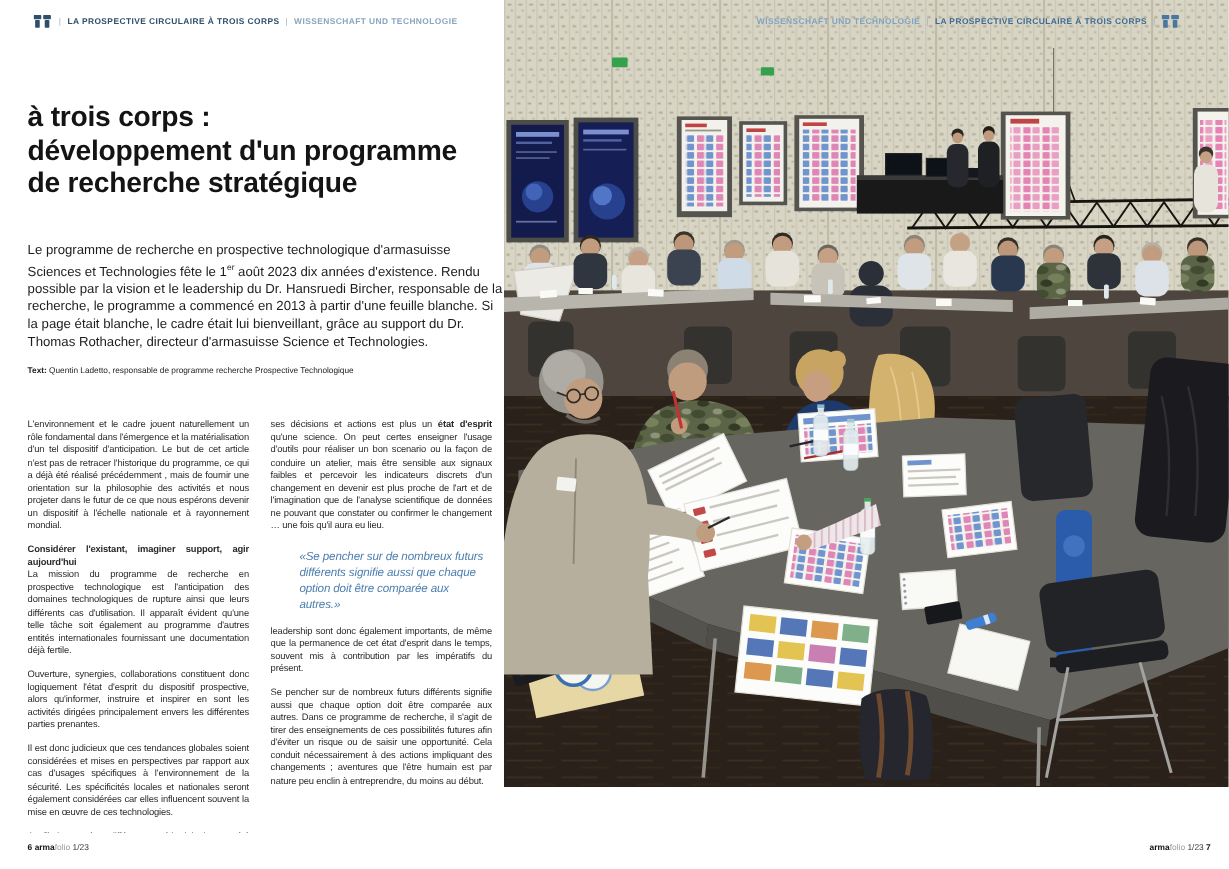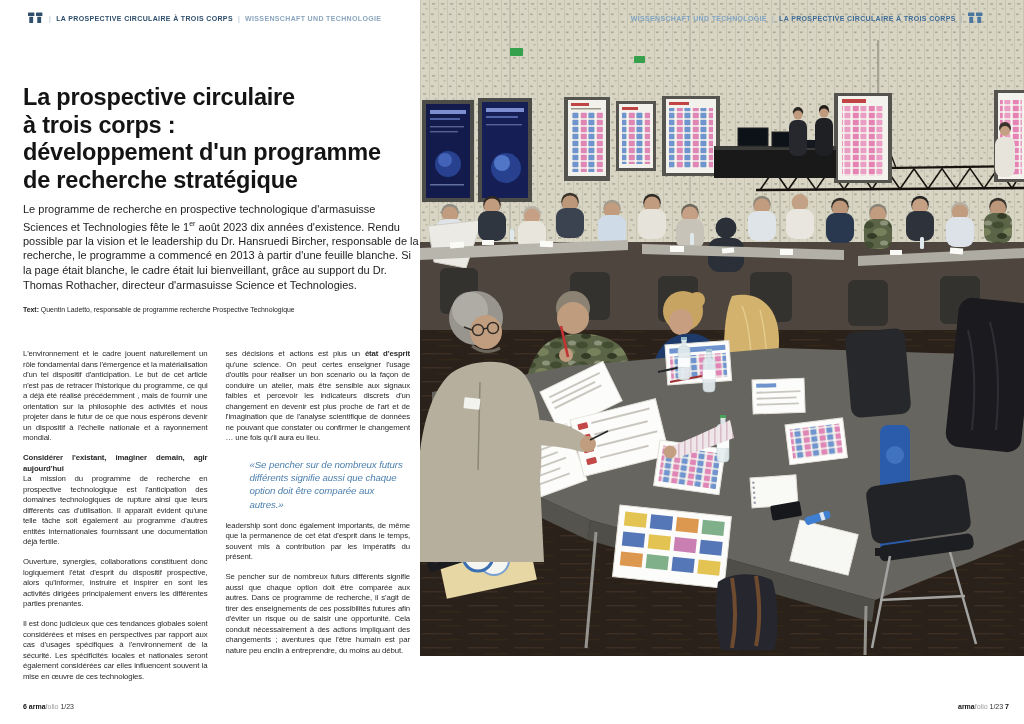--- a/index.html
+++ b/index.html
@@ -56,34 +56,33 @@
           <rect x="11.6" y="5.4" width="4.8" height="8" rx="0.8"></rect>
       </g>
     </svg>
     <span class="sep">|</span>
     <span class="fr">LA PROSPECTIVE CIRCULAIRE À TROIS CORPS</span>
     <span class="sep">|</span>
     <span class="de">WISSENSCHAFT UND TECHNOLOGIE</span>
   </div>
 
   <div class="title">
-    <div>La prospective circulaire</div>
     <div>à trois corps :</div>
     <div>développement d'un programme</div>
     <div>de recherche stratégique</div>
   </div>
 
   <div class="lead"><span>Le programme de recherche en prospective technologique d'armasuisse Sciences et Technologies fête le 1</span><sup>er</sup><span> août 2023 dix années d'existence. Rendu possible par la vision et le leadership du Dr. Hansruedi Bircher, responsable de la recherche, le programme a commencé en 2013 à partir d'une feuille blanche. Si la page était blanche, le cadre était lui bienveillant, grâce au support du Dr. Thomas Rothacher, directeur d'armasuisse Science et Technologies.</span></div>
 
   <div class="byline"><b>Text:</b><span> Quentin Ladetto, responsable de programme recherche Prospective Technologique</span></div>
 
   <div class="cols">
     <div class="col">
       <p>L'environnement et le cadre jouent naturellement un rôle fondamental dans l'émergence et la matérialisation d'un tel dispositif d'anticipation. Le but de cet article n'est pas de retracer l'historique du programme, ce qui a déjà été réalisé précédemment , mais de fournir une orientation sur la philosophie des activités et nous projeter dans le futur de ce que nous espérons devenir un dispositif à l'échelle nationale et à rayonnement mondial.</p>
-      <p class="subhead">Considérer l'existant, imaginer demain, agir aujourd'hui</p>
+      <p class="subhead">Considérer l'existant, imaginer support, agir aujourd'hui</p>
       <p>La mission du programme de recherche en prospective technologique est l'anticipation des domaines technologiques de rupture ainsi que leurs différents cas d'utilisation. Il apparaît évident qu'une telle tâche soit également au programme d'autres entités internationales fournissant une documentation déjà fertile.</p>
       <p>Ouverture, synergies, collaborations constituent donc logiquement l'état d'esprit du dispositif prospective, alors qu'informer, instruire et inspirer en sont les activités dirigées principalement envers les différentes parties prenantes.</p>
       <p>Il est donc judicieux que ces tendances globales soient considérées et mises en perspectives par rapport aux cas d'usages spécifiques à l'environnement de la sécurité. Les spécificités locales et nationales seront également considérées car elles influencent souvent la mise en œuvre de ces technologies.</p>
       <p>Au fil des années, différentes méthodologies ont été testées et de nombreux outils aux formats divers et variés ont été créés. De projet en projet, d'atelier en atelier, nous sommes arrivés à la conclusion que considérer le futur dans</p>
     </div>
     <div class="col">
       <p><span>ses décisions et actions est plus un </span><b>état d'esprit</b><span> qu'une science. On peut certes enseigner l'usage d'outils pour réaliser un bon scenario ou la façon de conduire un atelier, mais être sensible aux signaux faibles et percevoir les indicateurs discrets d'un changement en devenir est plus proche de l'art et de l'imagination que de l'analyse scientifique de données ne pouvant que constater ou confirmer le changement … une fois qu'il aura eu lieu.</span></p>
       <div class="quote">«Se pencher sur de nombreux futurs différents signifie aussi que chaque option doit être comparée aux autres.»</div>
       <p>leadership sont donc également importants, de même que la permanence de cet état d'esprit dans le temps, souvent mis à contribution par les impératifs du présent.</p>
       <p>Se pencher sur de nombreux futurs différents signifie aussi que chaque option doit être comparée aux autres. Dans ce programme de recherche, il s'agit de tirer des enseignements de ces possibilités futures afin d'éviter un risque ou de saisir une opportunité. Cela conduit nécessairement à des actions impliquant des changements ; aventures que l'être humain est par nature peu enclin à entreprendre, du moins au début.</p>

